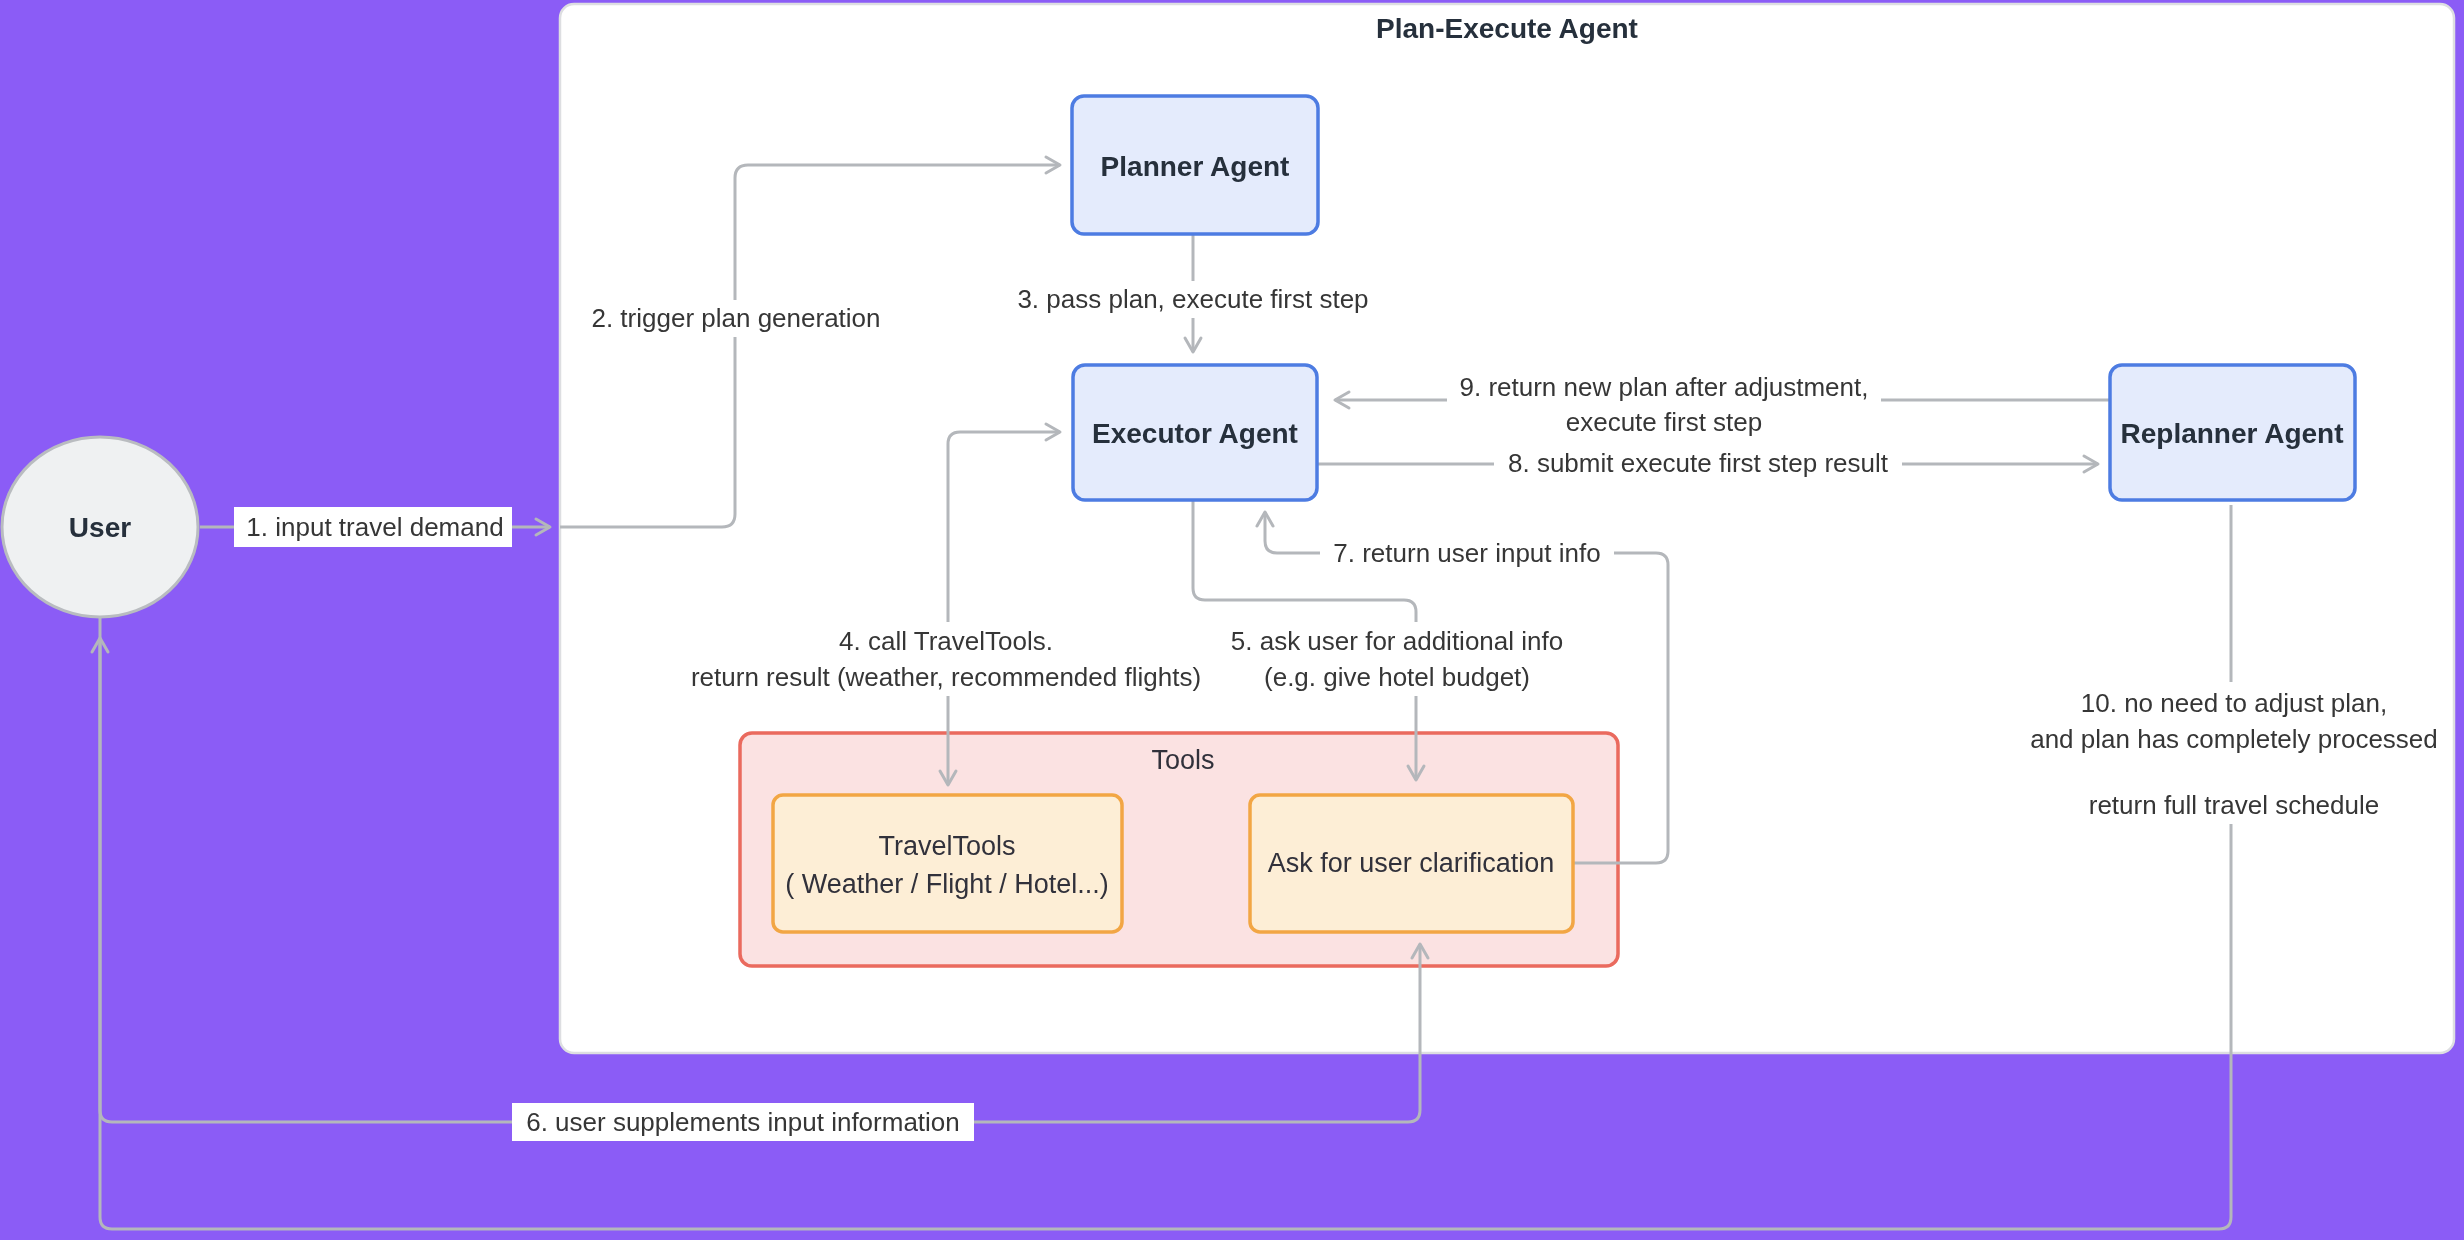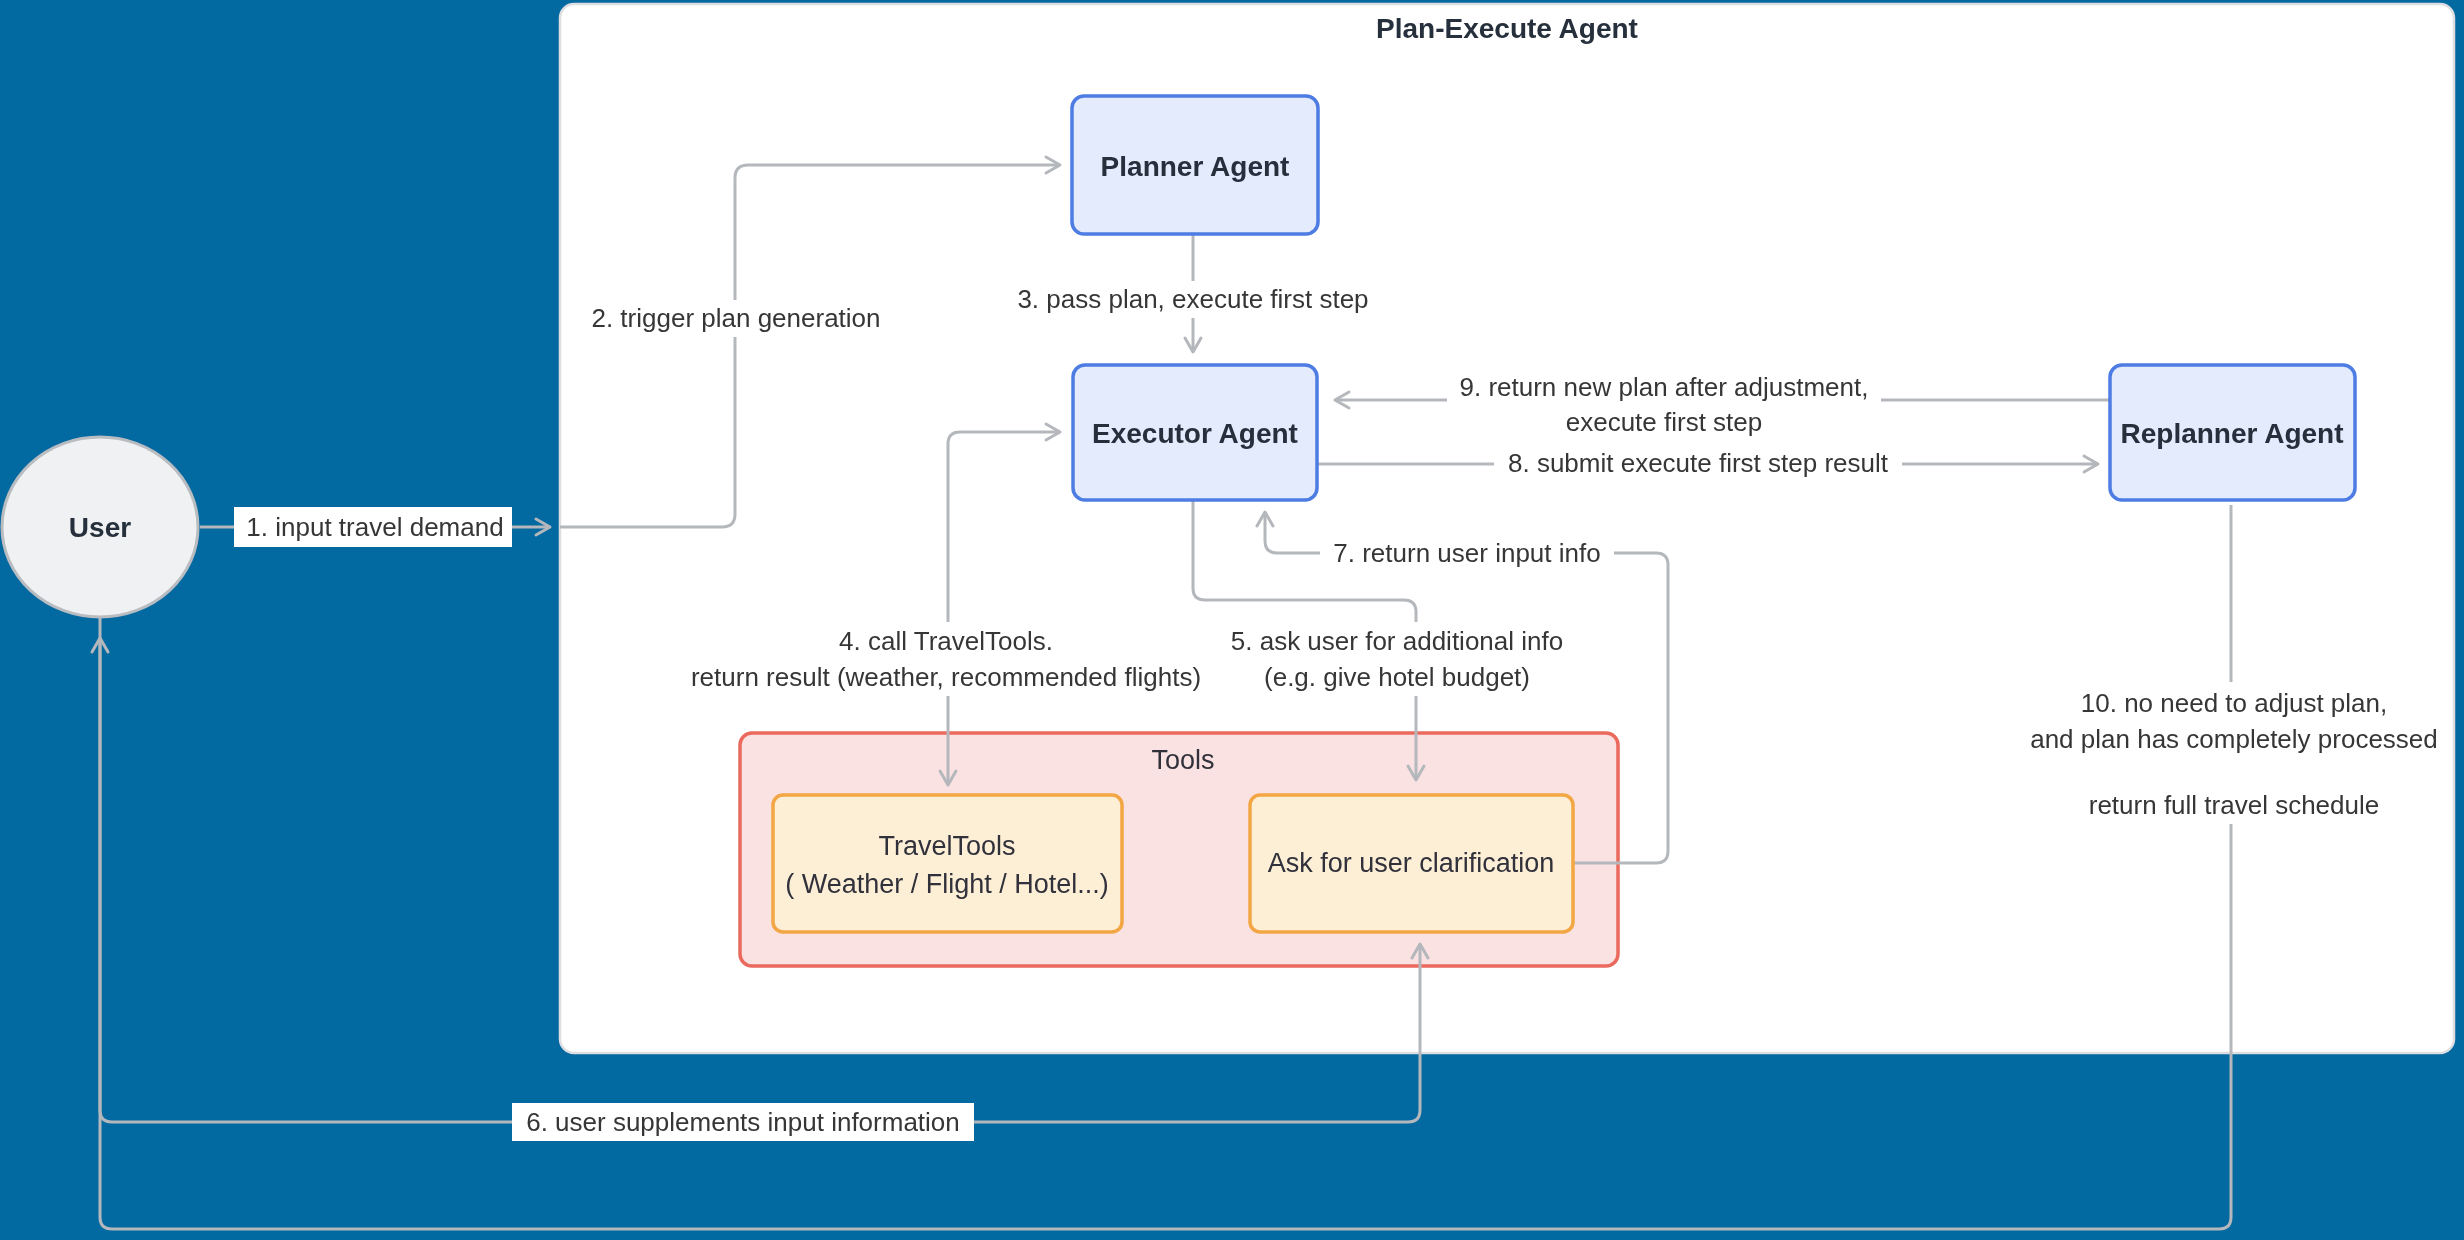--- a/index.html
+++ b/index.html
@@ -1,17 +1,17 @@
 <!DOCTYPE html>
 <html style="--agent_fill: #e4ebfc; --agent_border: #4d7ce2; --tools_fill: #fbe2e2; --tools_border: #ea6a5e; --tool_fill: #fdeed6; --tool_border: #f2a644; --user_fill: #eff1f2; --user_border: #b9bcc0; --edge: #b4b7bb; --container_border: #dddee1; --text: #363636; --node_text: #26303c;"><head>
 <meta charset="utf-8">
 <style>
   html,body{margin:0;padding:0;background:#ffffff;}
   body{font-family:"Liberation Sans", sans-serif;}
-  .stage{position:relative;width:2464px;height:1240px;background:#0369a1;overflow:hidden;}
+  .stage{position:relative;width:2464px;height:1240px;background:#8b5cf6;overflow:hidden;}
   svg{display:block;}
 
   .container-box{fill:#ffffff;stroke:var(--container_border,#dddee1);stroke-width:2.5;}
   .edge{fill:none;stroke:var(--edge,#b4b7bb);stroke-width:3;}
   .labelbg{fill:#ffffff;}
   .edge-label{font-size:26px;fill:var(--text,#363636);text-anchor:middle;}
   .title-label{font-size:28px;font-weight:700;fill:var(--node_text,#23292f);text-anchor:middle;}
   .agent-box{fill:var(--agent_fill,#e4ebfc);stroke:var(--agent_border,#4d7ce2);stroke-width:3.5;}
   .agent-label{font-size:28px;font-weight:700;fill:var(--node_text,#26303c);text-anchor:middle;}
   .tools-box{fill:var(--tools_fill,#fbe2e2);stroke:var(--tools_border,#ea6a5e);stroke-width:3.5;}

